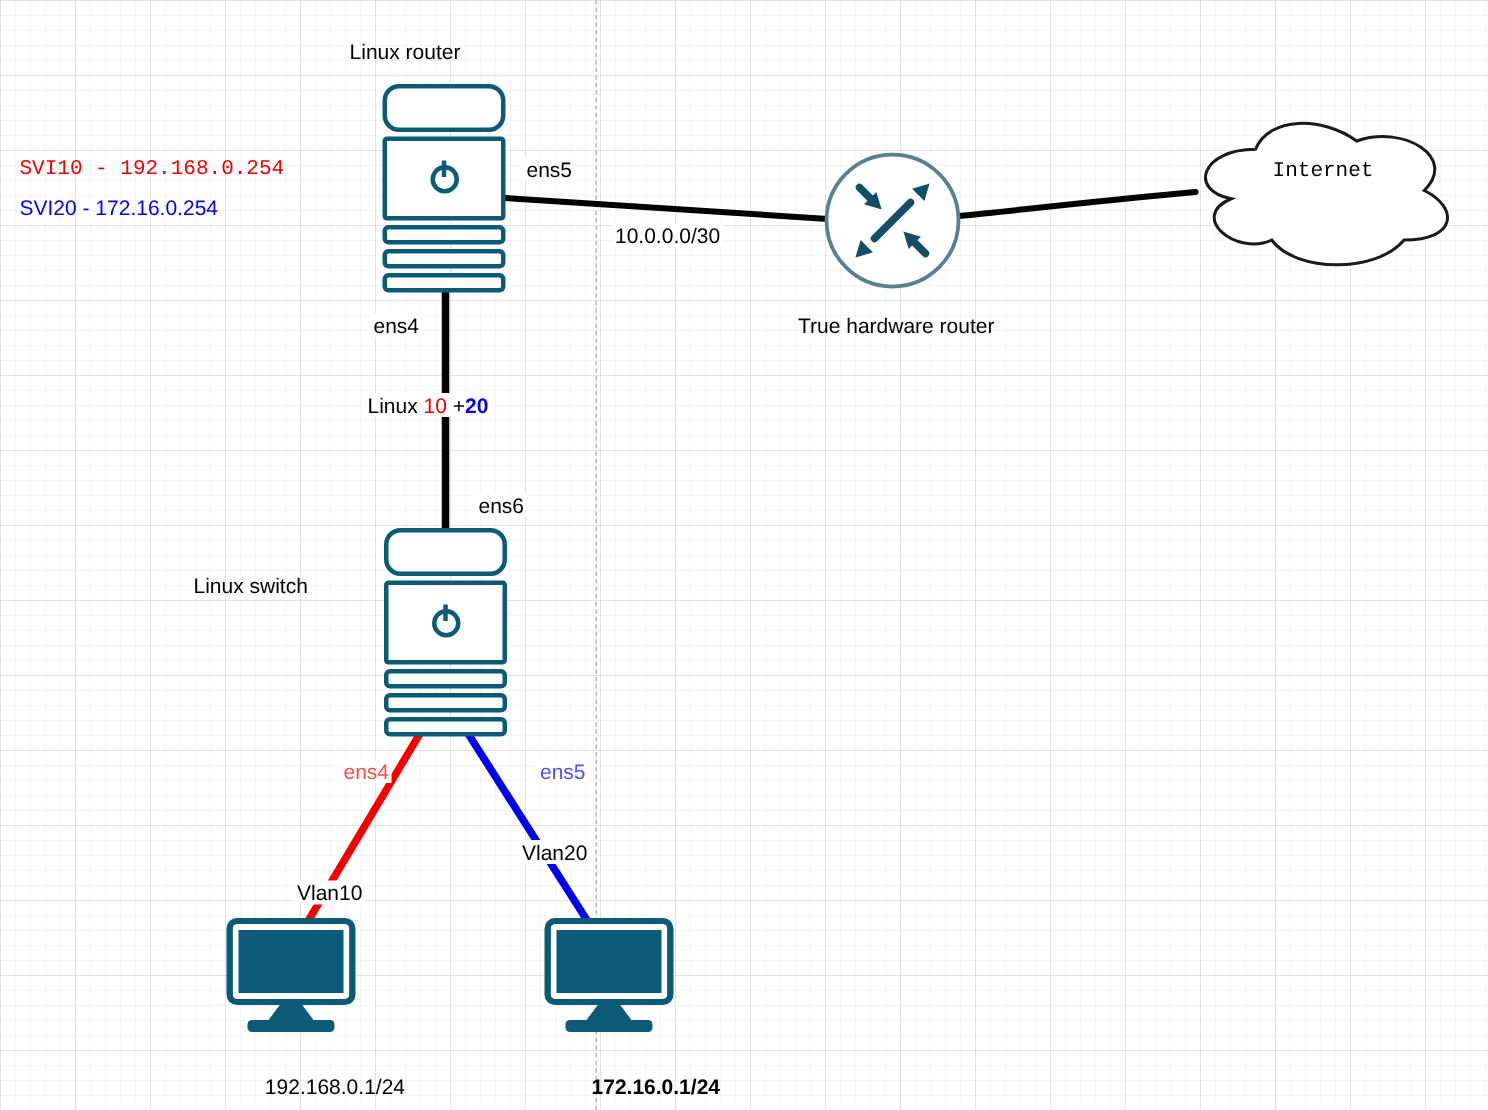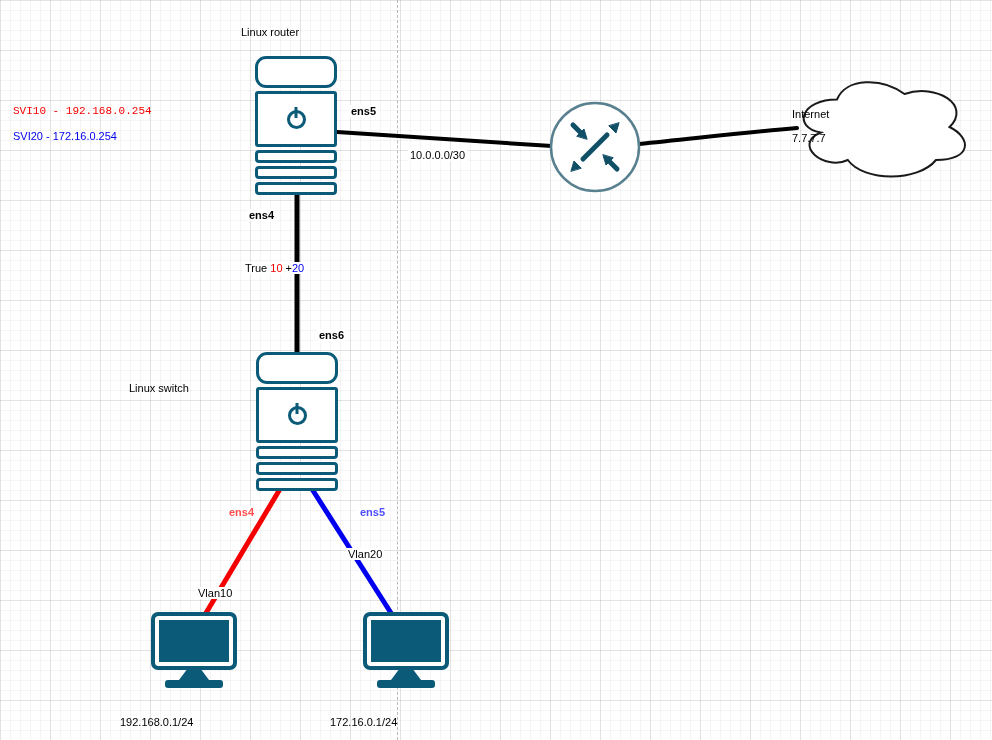--- a/index.html
+++ b/index.html
@@ -24,22 +24,22 @@
       linear-gradient(to right, rgba(0,0,0,0.04) 1px, transparent 1px),
       linear-gradient(to bottom, rgba(0,0,0,0.04) 1px, transparent 1px);
     background-size: 50px 50px, 50px 50px, 10px 10px, 10px 10px;
   }
   #page-guide {
     position: absolute; left: 397px; top: 0; height: 740px; width: 0;
     border-left: 1px dashed #b9b9b9;
   }
   svg.overlay { position: absolute; left: 0; top: 0; }
 
-  .lbl { position: absolute; font-size: 11px; color: #000; white-space: nowrap; }
-  .bold { font-weight: bold; }
+  .lbl { position: absolute; font-size: 14px; color: #000; white-space: nowrap; }
+  .bold { font-weight: normal; }
   .bg { background: #fff; padding: 0 2px; }
 
   
   .server { position: absolute; width: 82px; display: flex; flex-direction: column; gap: 3px; }
   .cap { height: 32px; border: 3px solid var(--teal); border-radius: 11px; background: #fff; }
   .bodybox { height: 56px; border: 3px solid var(--teal); border-radius: 3px; background: #fff;
              display: flex; align-items: center; justify-content: center; }
   .power { width: 19px; height: 19px; border: 3px solid var(--teal); border-radius: 50%; position: relative; }
   .power::after { content: ""; position: absolute; left: 50%; top: -6px; transform: translateX(-50%);
                   width: 3px; height: 11px; background: var(--teal); }
@@ -58,34 +58,34 @@
   #pc1 { left: 151px; top: 612px; }
   #pc2 { left: 363px; top: 612px; }
 
   
   #router-title { left: 210px; top: 26px; width: 120px; text-align: center; }
   #svi10-label  { left: 13px;  top: 105px; color: var(--red); font-family: Liberation Mono, monospace; }
   #svi20-label  { left: 13px;  top: 130px; color: var(--blue); }
   #router-ens5-label { left: 349px; top: 105px; }
   #wan-subnet-label  { left: 408px; top: 105px; margin-top: 44px; }
   #hw-router-label   { left: 500px; top: 209px; width: 195px; text-align: center; }
-  #cloud-text   { left: 792px; top: 102px; width: 180px; line-height: 24px; }
+  #cloud-text   { left: 792px; top: 102px; width: 180px; text-align: center; line-height: 24px; font-family: Liberation Mono, monospace; }
   #router-ens4-label { left: 247px; top: 209px; }
   #trunk-vlan-label  { left: 243px; top: 262px; }
   #switch-ens6-label { left: 317px; top: 329px; }
   #switch-title { left: 115px; top: 382px; margin-left: 14px; }
   #port-ens4-label { left: 227px; top: 506px; color: var(--label-red); }
   #port-ens5-label { left: 358px; top: 506px; color: var(--label-blue); }
   #vlan10-label { left: 196px; top: 563px; margin-top: 24px; }
-  #vlan20-label { left: 346px; top: 548px; }
-  #host1-ip-label { left: 120px; top: 716px; width: 150px; text-align: left; }
-  #host2-ip-label { left: 330px; top: 716px; width: 150px; text-align: left; }
+  #vlan20-label { left: 346px; top: 560px; }
+  #host1-ip-label { left: 120px; top: 716px; width: 150px; text-align: right; }
+  #host2-ip-label { left: 330px; top: 716px; width: 150px; text-align: right; font-weight: bold; }
 
   .vlan-a { color: var(--red); font-weight: normal; }
-  .vlan-b { color: var(--blue); font-weight: normal; }
+  .vlan-b { color: var(--blue); font-weight: bold; }
 </style>
 </head>
 <body>
 
 <div id="canvas">
 
   <div id="page-guide"></div>
 
   <svg class="overlay" width="992" height="740" viewBox="0 0 992 740">
 
@@ -149,30 +149,30 @@
     <div class="screen"></div>
     <div class="neck"></div>
     <div class="base"></div>
   </div>
 
   <div class="lbl" id="router-title">Linux router</div>
   <div class="lbl" id="svi10-label">SVI10 - 192.168.0.254</div>
   <div class="lbl" id="svi20-label">SVI20 - 172.16.0.254</div>
   <div class="lbl bold bg" id="router-ens5-label">ens5</div>
   <div class="lbl bg" id="wan-subnet-label">10.0.0.0/30</div>
+  <div class="lbl" id="hw-router-label">True hardware router</div>
 
   <div class="lbl" id="cloud-text">
     <div>Internet</div>
-    <div>7.7.7.7</div>
   </div>
 
   <div class="lbl bold bg" id="router-ens4-label">ens4</div>
 
   <div class="lbl bg" id="trunk-vlan-label">
-    <span>True </span><span class="vlan-a">10</span><span> +</span><span class="vlan-b">20</span>
+    <span>Linux </span><span class="vlan-a">10</span><span> +</span><span class="vlan-b">20</span>
   </div>
 
   <div class="lbl bold bg" id="switch-ens6-label">ens6</div>
   <div class="lbl" id="switch-title">Linux switch</div>
   <div class="lbl bold bg" id="port-ens4-label">ens4</div>
   <div class="lbl bold bg" id="port-ens5-label">ens5</div>
   <div class="lbl bg" id="vlan10-label">Vlan10</div>
   <div class="lbl bg" id="vlan20-label">Vlan20</div>
   <div class="lbl" id="host1-ip-label">192.168.0.1/24</div>
   <div class="lbl" id="host2-ip-label">172.16.0.1/24</div>

